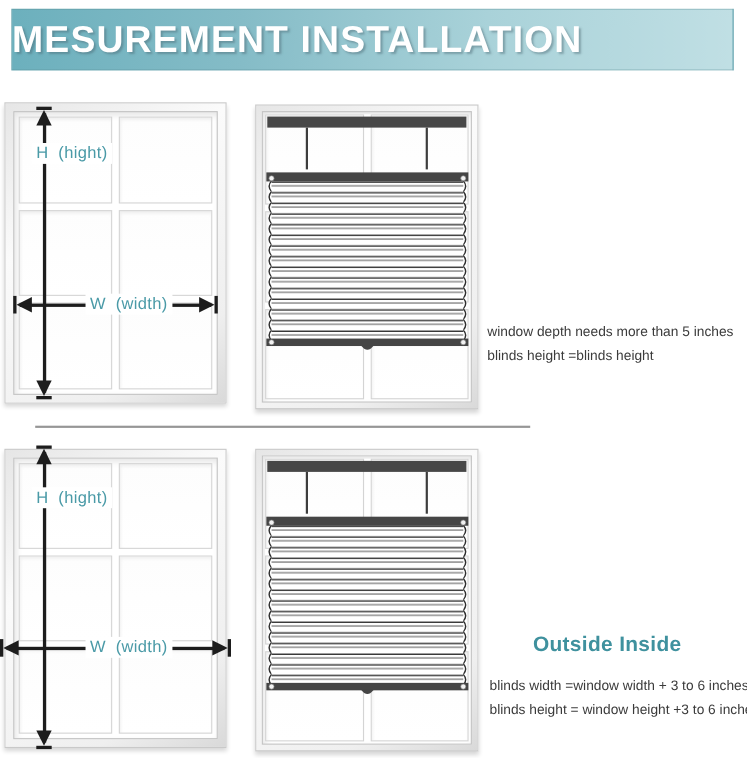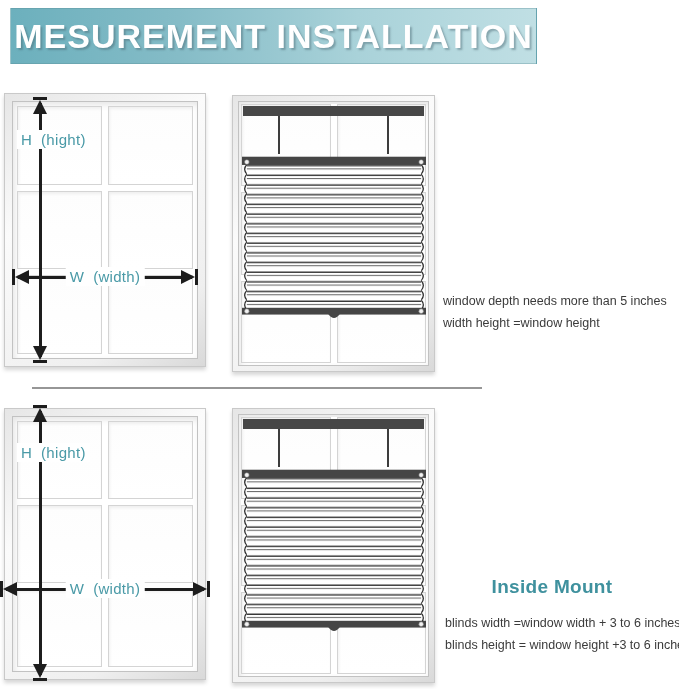--- a/index.html
+++ b/index.html
@@ -1,23 +1,23 @@
 <!DOCTYPE html>
 <html style="--banner-left: #6cb0bd; --banner-right: #c0dfe4; --teal-text: #4a9aa7; --heading-teal: #3f919e; --body-text: #3b3b3b; --rail-dark: #474747; --arrow-black: #1d1d1d;"><head>
 <meta charset="utf-8">
 <style>
   html,body{margin:0;padding:0;background:#fff;}
   .stage{position:relative;width:679px;height:689px;background:#fff;overflow:hidden;
          font-family:"Liberation Sans", sans-serif;}
 
   
-  .banner{position:absolute;left:10px;top:8px;width:527px;height:56px;
+  .banner{position:absolute;left:10px;top:8px;width:657px;height:56px;
     background:linear-gradient(90deg,var(--banner-left) 0%,#85bcc7 32%,#a9d2d9 66%,var(--banner-right) 100%);
     border:1px solid rgba(90,140,150,.35);box-sizing:border-box;
-    display:flex;align-items:center;justify-content:center;}
+    display:flex;align-items:center;justify-content:flex-start;}
   .banner span{color:#fff;font-weight:700;font-size:34px;letter-spacing:1px;
     text-shadow:2px 2px 2px rgba(70,100,110,.45);white-space:nowrap;}
 
   
   .window{position:absolute;box-sizing:border-box;padding:7px;
     background:linear-gradient(145deg,#e6e6e6,#fbfbfb 35%,#efefef 80%,#d9d9d9);
     border:1px solid #c9c9c9;box-shadow:0 3px 4px rgba(0,0,0,.16);z-index:1;}
   .sash{width:100%;height:100%;box-sizing:border-box;background:#fff;
     border:1px solid #c2c2c2;box-shadow:inset 2px 3px 6px rgba(0,0,0,.10);padding:4px;}
   .panes{display:grid;width:100%;height:100%;grid-template-columns:1fr 1fr;
@@ -49,21 +49,21 @@
   .h-arrow{position:absolute;height:16px;z-index:2;}
   .h-arrow .shaft{position:absolute;top:6.5px;left:6px;right:6px;height:3px;background:var(--arrow-black);}
   .h-arrow .cap-l,.h-arrow .cap-r{position:absolute;top:0;width:3px;height:16px;background:var(--arrow-black);}
   .h-arrow .cap-l{left:0;}.h-arrow .cap-r{right:0;}
   .h-arrow .head-left,.h-arrow .head-right{position:absolute;top:1px;width:0;height:0;
     border-top:7px solid transparent;border-bottom:7px solid transparent;}
   .h-arrow .head-left{left:3px;border-right:14px solid var(--arrow-black);}
   .h-arrow .head-right{right:3px;border-left:14px solid var(--arrow-black);}
 
   .measure-label{position:absolute;z-index:5;background:#fff;color:var(--teal-text);
-    font-size:15px;white-space:pre;padding:1px 4px;letter-spacing:.3px;}
+    font-size:15px;white-space:pre;padding:1px 4px;letter-spacing:.3px;margin-left:12px;}
   .measure-label.center{transform:translateX(-50%);}
 
   
   .mount-heading{position:absolute;width:240px;text-align:center;color:var(--heading-teal);
     font-weight:700;font-size:19px;letter-spacing:.3px;white-space:nowrap;}
   .mount-lines{position:absolute;color:var(--body-text);font-size:12.5px;line-height:21.5px;
     white-space:nowrap;}
 
   .divider{position:absolute;left:32px;top:387px;width:450px;height:2px;background:#969696;}
 </style>
@@ -140,21 +140,21 @@
             <circle cx="185" cy="159.5" r="2.4" fill="#f2f2f2" stroke="#777" stroke-width="0.6"></circle>
             <path d="M89,162.5 q6,8 12,0 z" fill="#454545"></path>
           </svg>
         </div>
       </div>
     </div>
   </div>
 
   <div class="mount-lines" style="left:443px;top:291px">
     <div>window depth needs more than 5 inches</div>
-    <div>width height =window height</div>
+    <div>blinds height =blinds height</div>
   </div>
 
   <div class="divider"></div>
 
   <div class="window" style="left:4px;top:408px;width:202px;height:272px">
     <div class="sash">
       <div class="panes">
         <div class="pane"></div>
         <div class="pane"></div>
         <div class="pane"></div>
@@ -214,19 +214,19 @@
             <rect x="0" y="156" width="190" height="7" fill="#454545"></rect>
             <circle cx="5" cy="159.5" r="2.4" fill="#f2f2f2" stroke="#777" stroke-width="0.6"></circle>
             <circle cx="185" cy="159.5" r="2.4" fill="#f2f2f2" stroke="#777" stroke-width="0.6"></circle>
             <path d="M89,162.5 q6,8 12,0 z" fill="#454545"></path>
           </svg>
         </div>
       </div>
     </div>
   </div>
 
-  <div class="mount-heading" style="left:432px;top:576px">Inside Mount</div>
+  <div class="mount-heading" style="left:432px;top:576px">Outside Inside</div>
   <div class="mount-lines" style="left:445px;top:613px">
     <div>blinds width =window width + 3 to 6 inches</div>
     <div>blinds height = window height +3 to 6 inches</div>
   </div>
 
 </div>
 
 </body></html>

